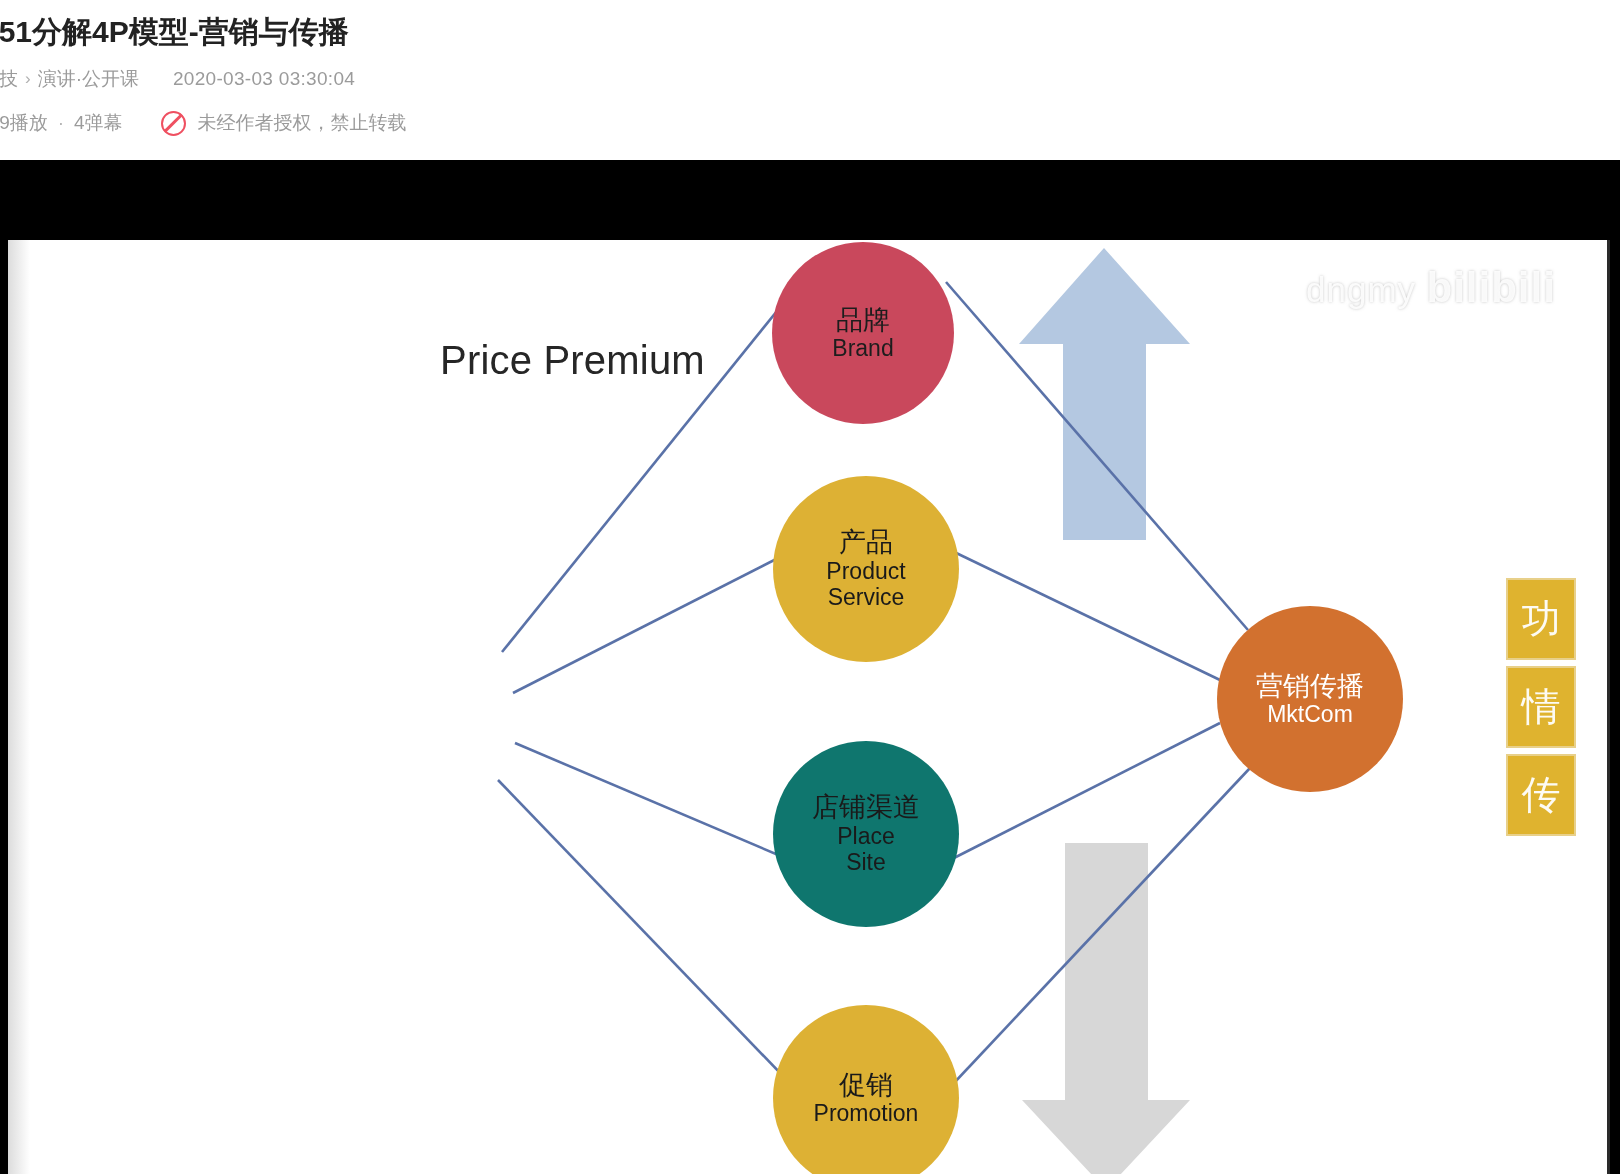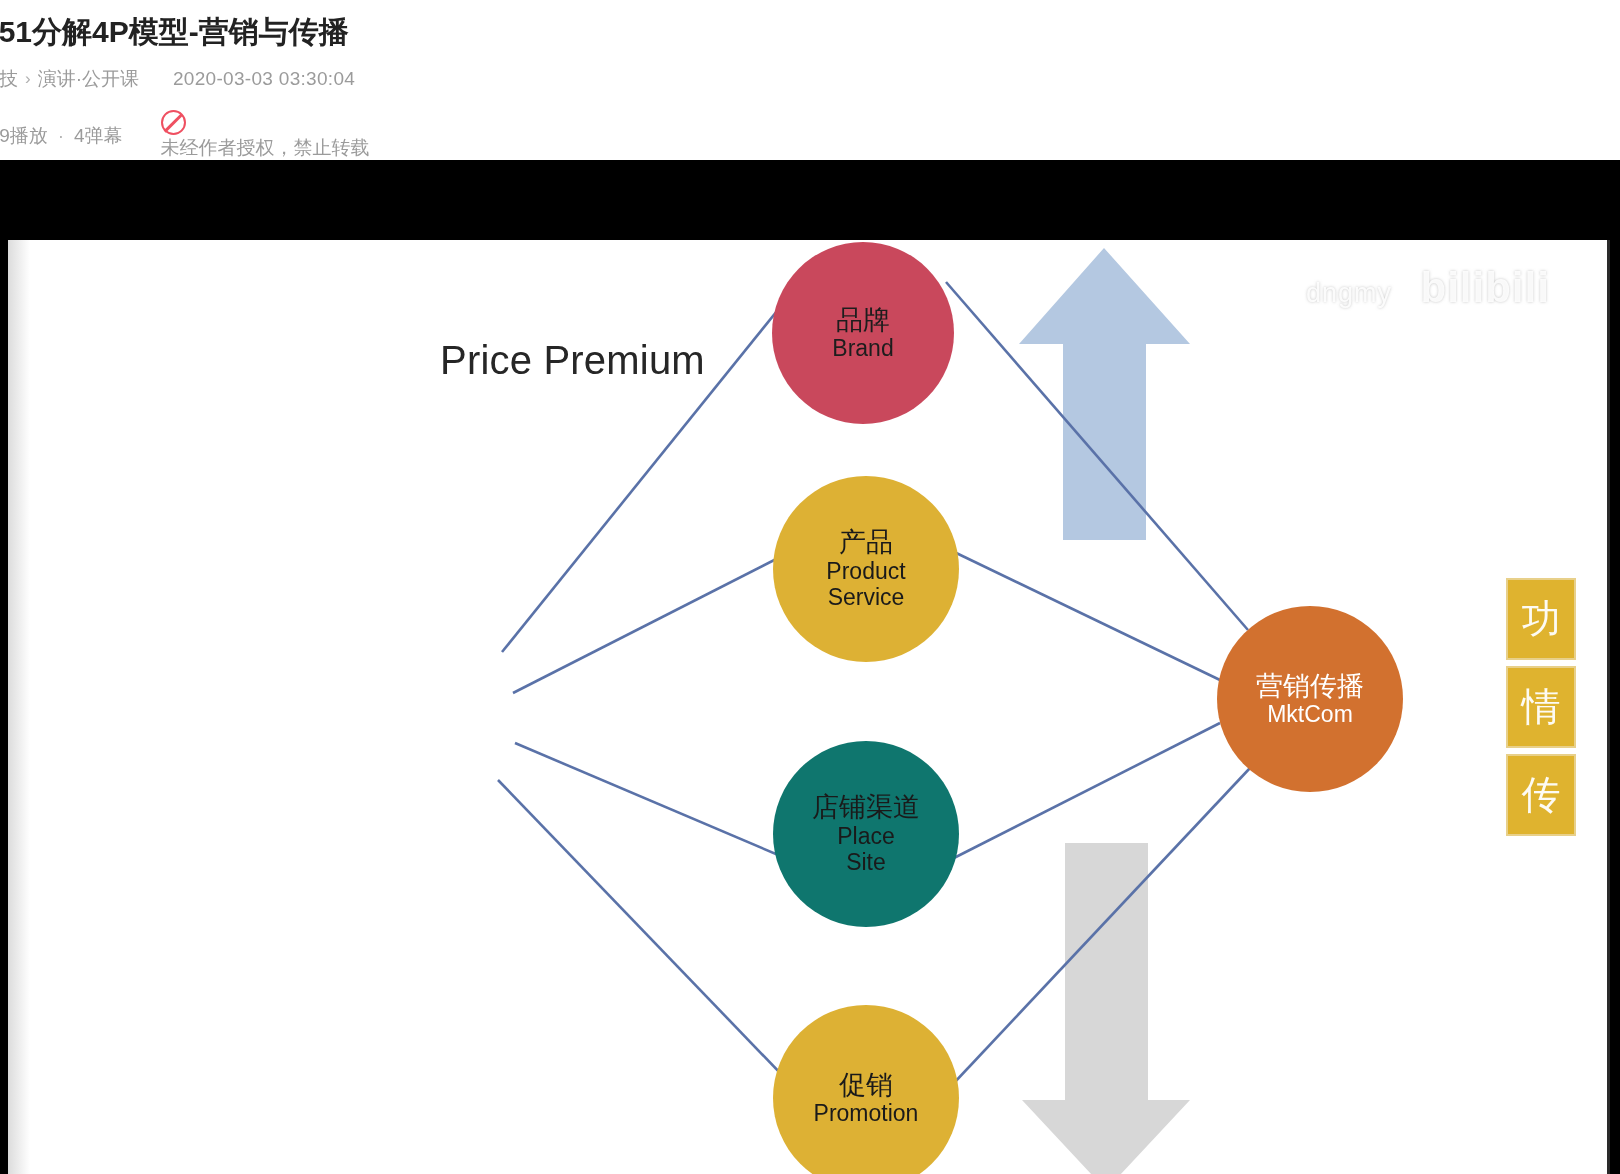--- a/index.html
+++ b/index.html
@@ -30,21 +30,21 @@
   #meta-row-1 .crumb-sep { margin: 0 7px; font-size: 17px; color: #b0b0b0; }
   #meta-row-1 .pub-date { margin-left: 34px; letter-spacing: 0.3px; }
 
   #meta-row-2 {
     position: absolute; left: -22px; top: 110px;
     font-size: 19px; color: #9b9b9b; white-space: nowrap;
     display: flex; align-items: center;
   }
   #meta-row-2 .dot-sep { margin: 0 10px; color: #b5b5b5; }
   #copyright-group {
-    display: flex; align-items: flex-start; margin-left: 38px; flex-direction: column;
+    display: flex; align-items: center; margin-left: 38px;
   }
   #no-reprint-icon {
     width: 25px; height: 25px; border-radius: 50%;
     border: 2.5px solid #ef5061; position: relative;
     margin-right: 12px; flex: none;
   }
   #no-reprint-icon::after {
     content: ""; position: absolute; left: 50%; top: 50%;
     width: 24px; height: 2.5px; background: #ef5061;
     transform: translate(-50%, -50%) rotate(-45deg);
@@ -132,22 +132,22 @@
   #tag-box-2 { top: 514px; }
 
   
   #watermark-text {
     position: absolute; left: 1298px; top: 24px;
     font-size: 34px; color: rgba(255,255,255,0.88);
     font-weight: bold; letter-spacing: 1px; white-space: nowrap;
     text-shadow: 0 0 3px rgba(150,150,150,0.55);
     z-index: 4; pointer-events: none;
   }
-  #watermark-text .wm-sub { font-size: 27px; font-weight: normal; }
-  #watermark-text .wm-brand { font-size: 42px; margin-left: 18px; }
+  #watermark-text .wm-sub { font-size: 35px; font-weight: normal; }
+  #watermark-text .wm-brand { font-size: 42px; }
 
   #watermark-tv {
     position: absolute; left: 1408px; top: 778px;
     width: 100px; height: 90px; z-index: 4; pointer-events: none;
   }
 </style>
 </head>
 <body>
 
 <div id="page">

